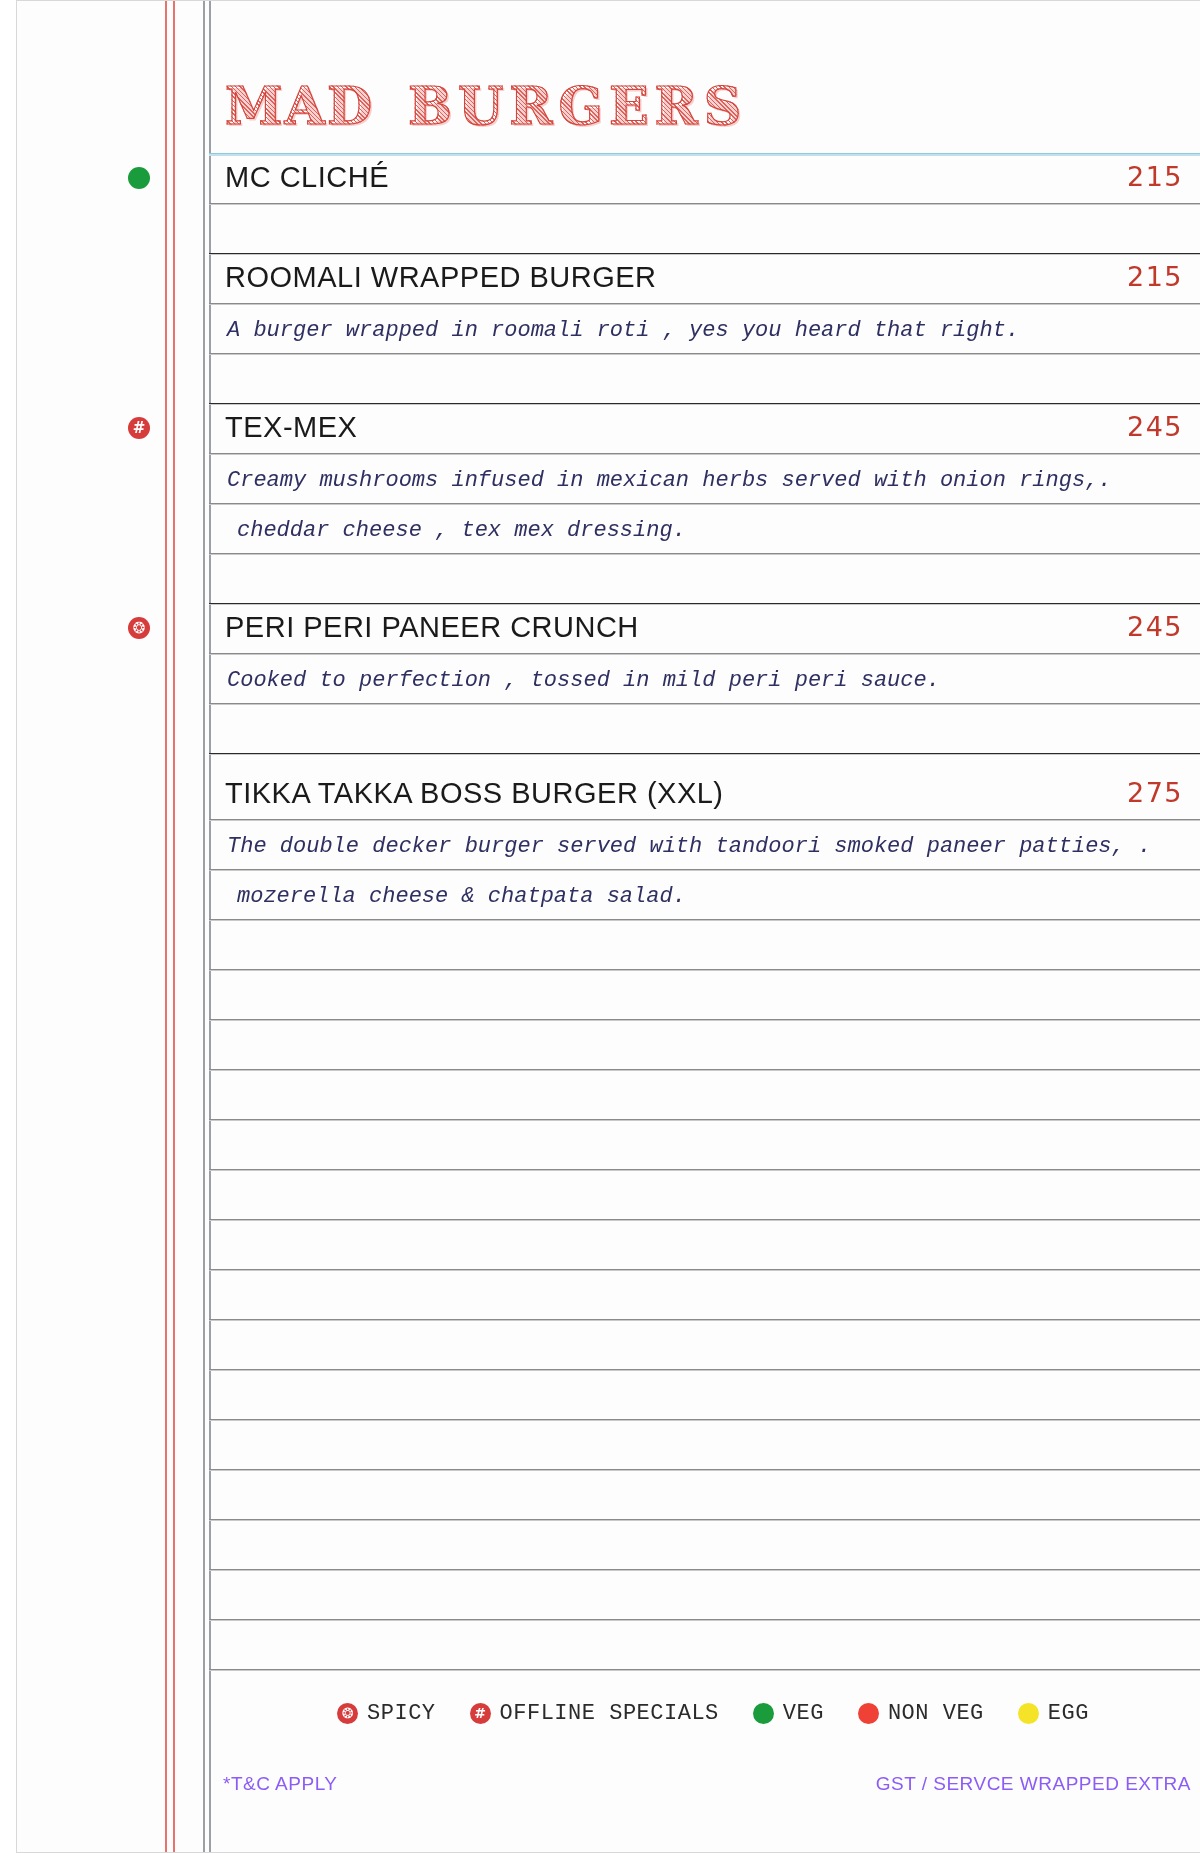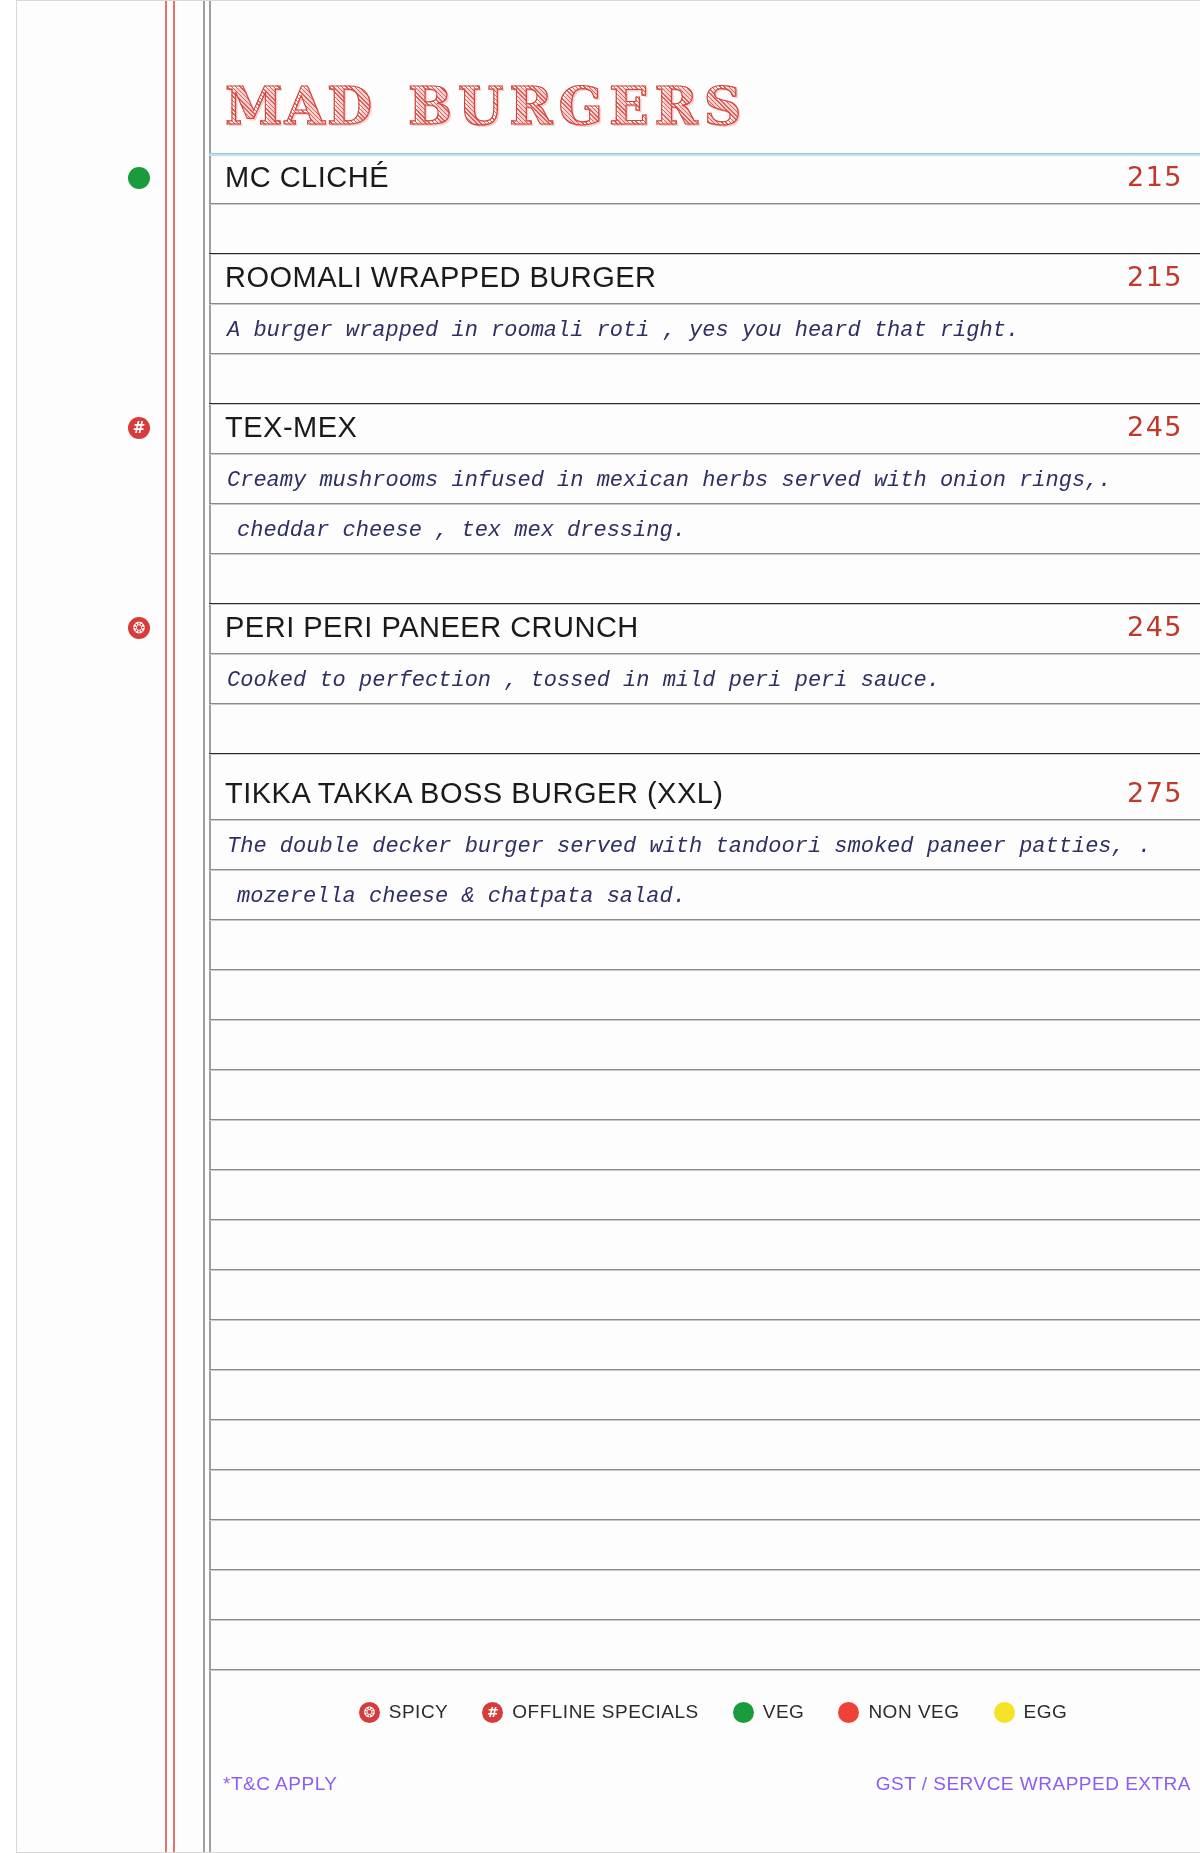--- a/index.html
+++ b/index.html
@@ -178,22 +178,22 @@
     display: inline-block;
     flex: 0 0 auto;
     text-align: center;
     line-height: 21px;
     font-size: 14px;
     font-weight: bold;
     color: #fff;
     font-family: "DejaVu Sans", sans-serif;
   }
   .legend-label {
-    font-family: Liberation Sans, sans-serif;
-    font-size: 19px;
+    font-family: Liberation Mono, monospace;
+    font-size: 22px;
     letter-spacing: 0.5px;
     color: #2b2b2b;
     white-space: nowrap;
   }
 
   
   .footer {
     position: absolute;
     left: 192px;
     top: 1772px;

